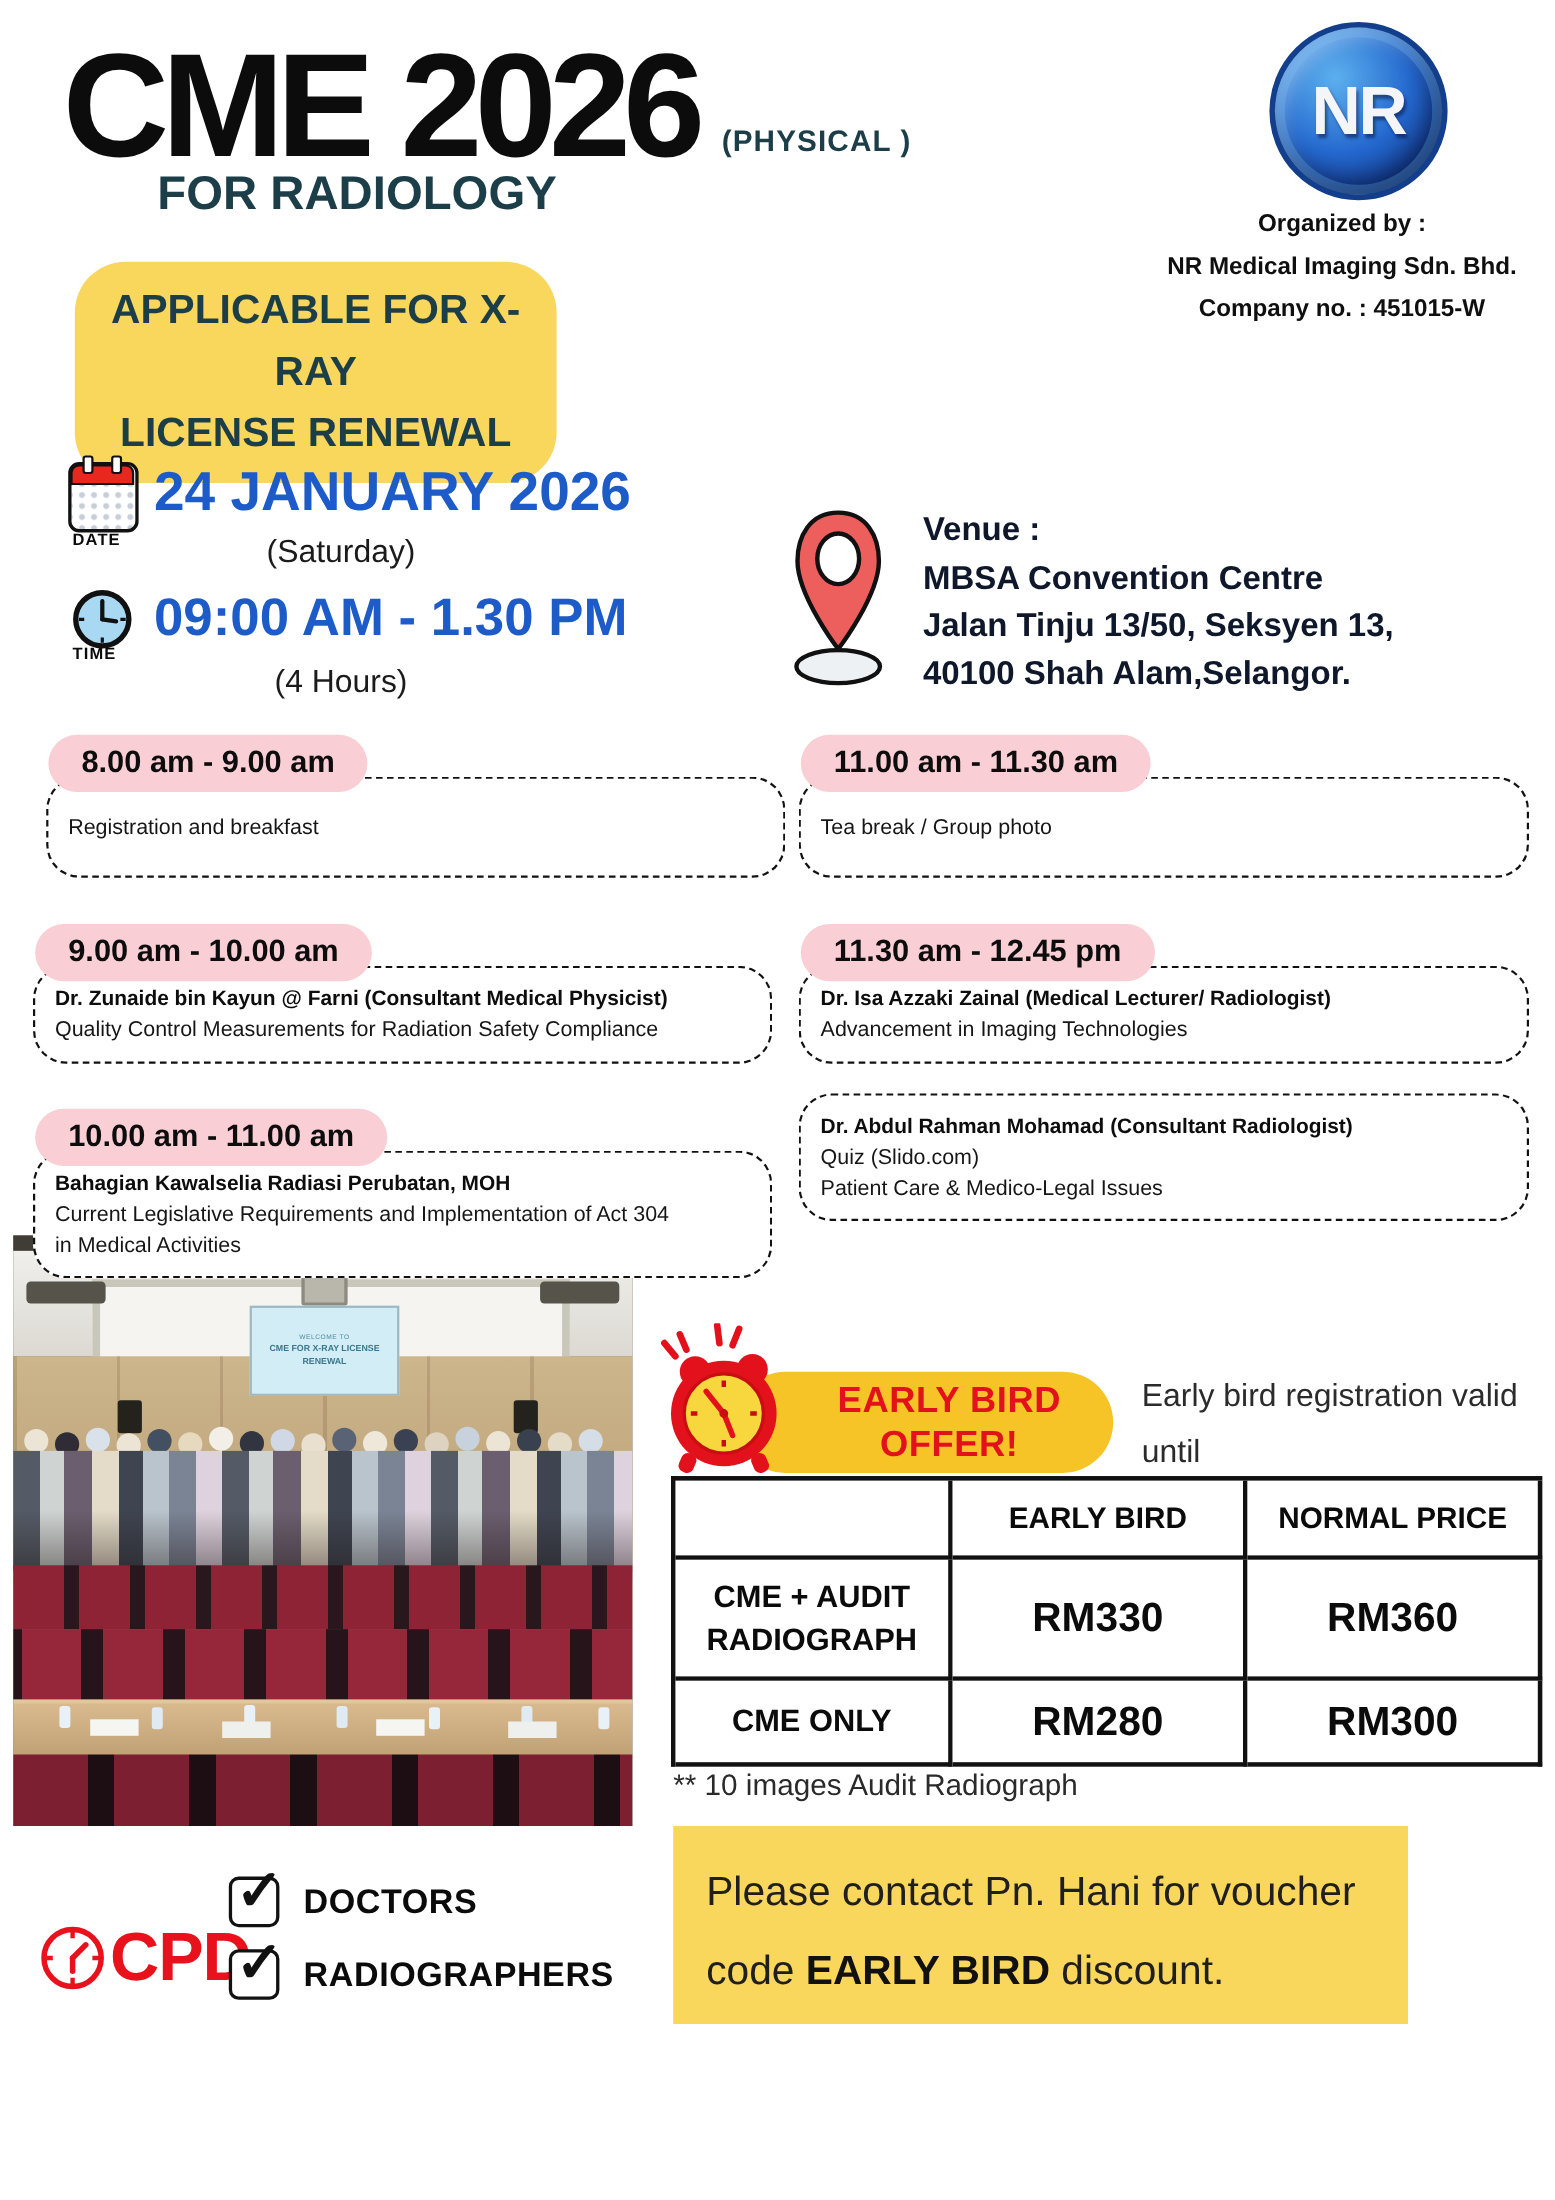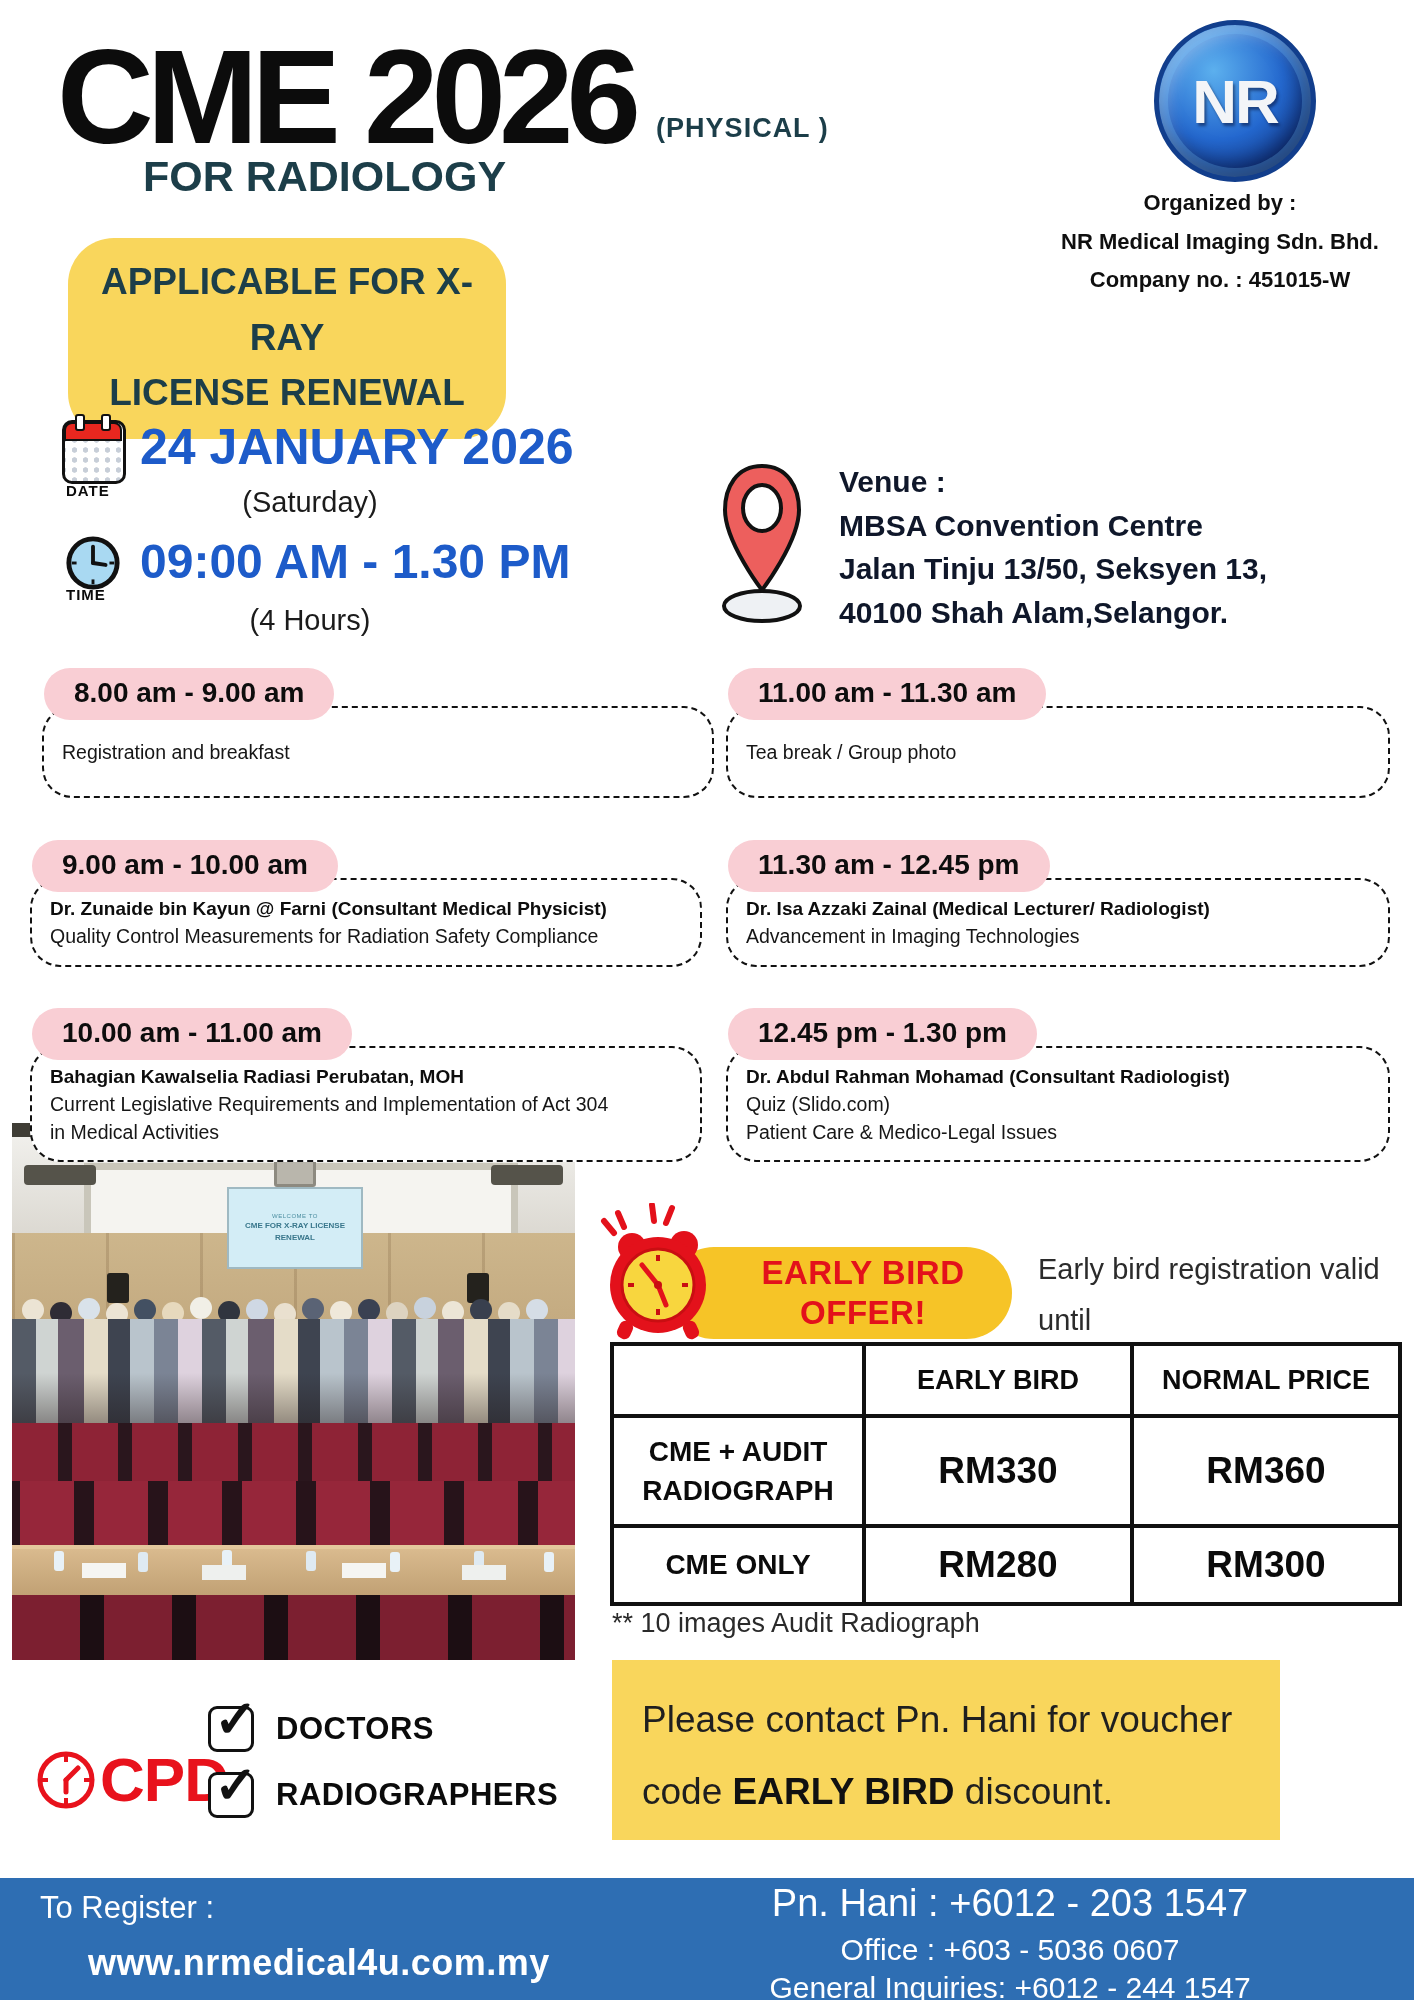--- a/index.html
+++ b/index.html
@@ -196,21 +196,20 @@
     </div>
   </div>
   <div class="sched" style="left:726px;top:840px;width:664px;">
     <div class="pill">11.30 am - 12.45 pm</div>
     <div class="dbox">
       <div class="spk">Dr. Isa Azzaki Zainal (Medical Lecturer/ Radiologist)</div>
       <div class="ln">Advancement in Imaging Technologies</div>
     </div>
   </div>
   <div class="sched" style="left:726px;top:1008px;width:664px;">
-    <div class="pill">12.45 pm - 1.30 pm</div>
     <div class="dbox">
       <div class="spk">Dr. Abdul Rahman Mohamad (Consultant Radiologist)</div>
       <div class="ln">Quiz (Slido.com)</div>
       <div class="ln">Patient Care &amp; Medico-Legal Issues</div>
     </div>
   </div>
 
   <div class="photo">
     <div class="ph-ceiling"></div>
     <div class="ph-recess"></div>
@@ -306,23 +305,14 @@
       <div class="aud-label">DOCTORS</div>
     </div>
     <div class="aud-row">
       <div class="chk">
           <div class="chk-mark">✓</div>
         </div>
       <div class="aud-label">RADIOGRAPHERS</div>
     </div>
   </div>
 
-  <div class="footer">
-    <div class="f-reg">To Register :</div>
-    <div class="f-web">www.nrmedical4u.com.my</div>
-    <div class="f-right">
-      <div class="f-main">Pn. Hani : +6012 - 203 1547</div>
-      <div class="f-sub">Office : +603 - 5036 0607</div>
-      <div class="f-sub">General Inquiries: +6012 - 244 1547</div>
-    </div>
-  </div>
 
 </div>
 
 </body></html>

